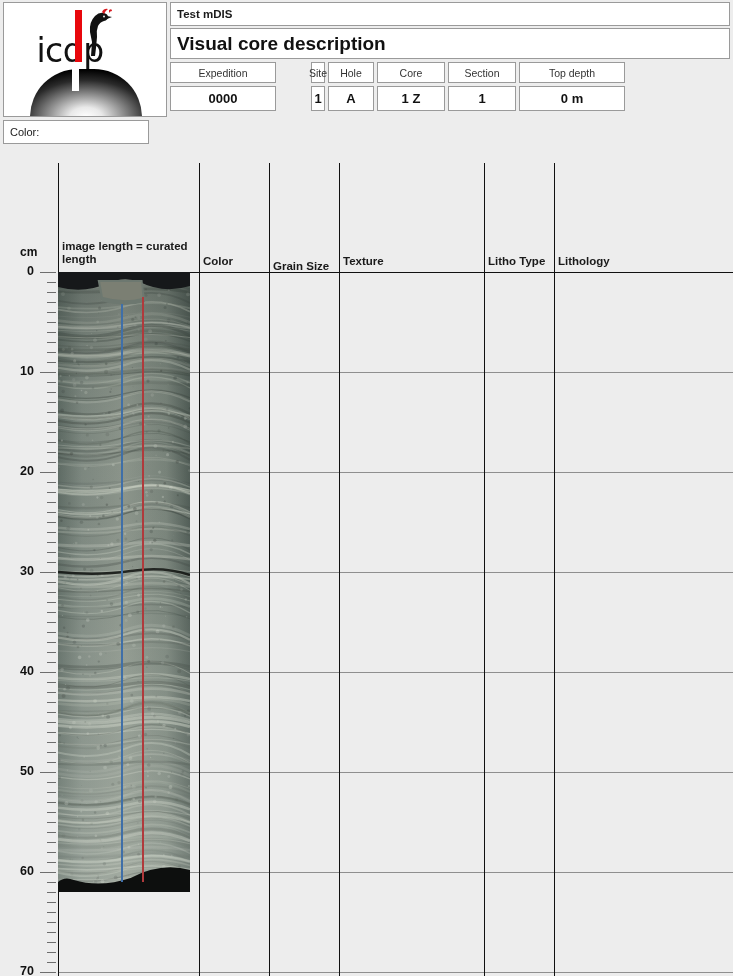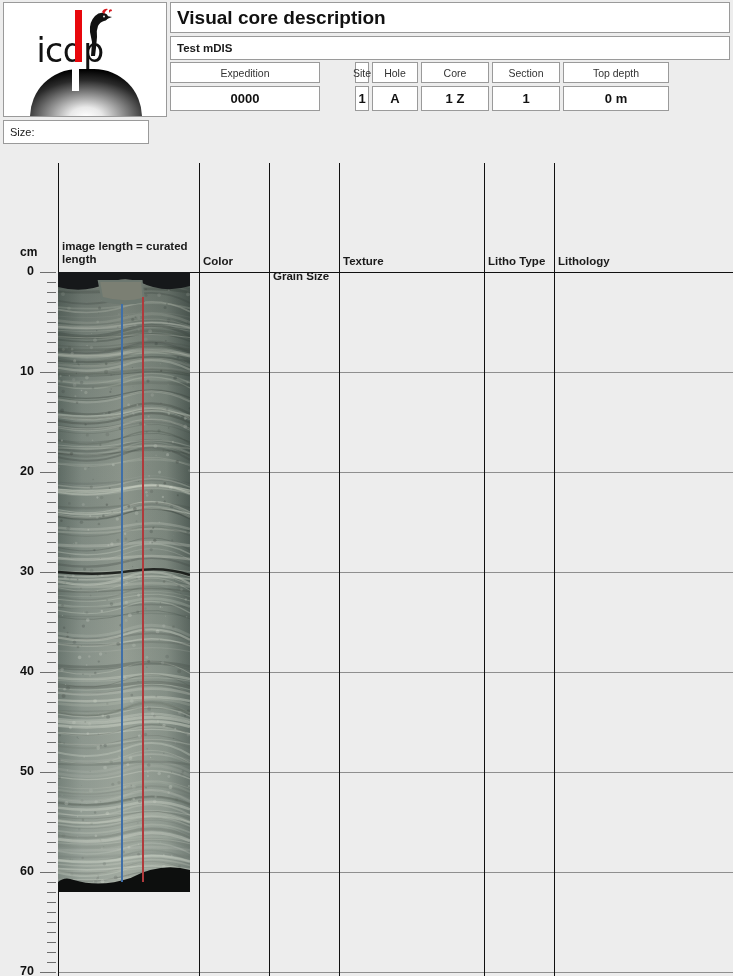--- a/index.html
+++ b/index.html
@@ -38,21 +38,21 @@
     border: 1px solid #9a9a9a; background: #ffffff;
     display: flex; align-items: center;
   }
   .row-title1 { height: 24px; margin-bottom: 2px; padding-left: 6px; font-size: 11.5px; font-weight: bold; color: #1a1a1a; }
   .row-title2 { height: 31px; margin-bottom: 3px; padding-left: 6px; font-size: 19px; font-weight: bold; color: #111; }
 
   .meta-table { display: flex; gap: 3px; }
   .meta-col { display: flex; flex-direction: column; gap: 3px; }
   .meta-label { height: 21px; justify-content: center; font-size: 10.5px; color: #333; font-weight: normal; }
   .meta-value { height: 25px; justify-content: center; font-size: 13px; font-weight: bold; color: #111; }
-  .mc-exp { width: 150px; } .mc-site { width: 46px; padding-left: 32px; } .mc-hole { width: 46px; }
+  .mc-exp { width: 106px; } .mc-site { width: 46px; padding-left: 32px; } .mc-hole { width: 46px; }
   .mc-core { width: 68px; } .mc-sec { width: 68px; justify-content: center; } .mc-top { width: 106px; } .mc-bot { width: 148px; }
 
   
   .cd-row { position: absolute; left: 0; top: 120px; width: 733px; height: 26px; display: flex; }
   .cd-curator { width: 578px; height: 24px; margin-left: 3px; border: 1px solid #9a9a9a;
     background:#fff; display:flex; align-items:center; padding-left:6px; font-size:11px; color:#1a1a1a; }
   .cd-date { width: 146px; height: 24px; margin-left: 3px; border: 1px solid #9a9a9a;
     background:#fff; display:flex; align-items:center; padding-left:6px; font-size:11px; color:#1a1a1a; }
 
   
@@ -91,22 +91,22 @@
         <path d="M24 4 Q26 0 30 1 Q27 3 26 6 Z" fill="#d81b20"></path>
         <path d="M29 8 L34 9 L29 11 Z" fill="#111"></path>
         <circle cx="26" cy="8.5" r="0.9" fill="#fff"></circle>
         <path d="M31 2 Q34 0 34 3 Q32 3 31 5 Z" fill="#d81b20"></path>
       </svg>
       <div class="logo-dome"></div>
       <div class="logo-notch"></div>
     </div>
 
     <div class="hdr-right">
+      <div class="cell row-title1">Test mDIS</div>
       <div class="cell row-title2">Visual core description</div>
-      <div class="cell row-title1">Test mDIS</div>
 
       <div class="meta-table">
         <div class="meta-col mc-exp">
           <div class="cell meta-label">Expedition</div>
           <div class="cell meta-value">0000</div>
         </div>
         <div class="meta-col mc-site">
           <div class="cell meta-label">Site</div>
           <div class="cell meta-value">1</div>
         </div>
@@ -125,21 +125,21 @@
         <div class="meta-col mc-top">
           <div class="cell meta-label">Top depth</div>
           <div class="cell meta-value">0 m</div>
         </div>
       </div>
     </div>
   </div>
 
   <div class="cd-row">
     <div class="cd-date">
-      <span>Size:</span>
+      <span>Color:</span>
     </div>
   </div>
 
   <div class="grid-area">
 
     <div class="ruler-unit">cm</div>
 
     <div id="ruler">
         <div class="tick-major" style="top: 122px; left: 40px;"></div>
         <div class="tick-label" style="top: 114px; left: 8px;">0</div>
@@ -235,21 +235,21 @@
 
     <div class="vline" style="left:58px"></div>
     <div class="vline" style="left:199px"></div>
     <div class="vline" style="left:269px"></div>
     <div class="vline" style="left:339px"></div>
     <div class="vline" style="left:484px"></div>
     <div class="vline" style="left:554px"></div>
 
     <div class="colhdr" style="left:62px; top:90px; width:134px;">image length = curated length</div>
     <div class="colhdr" style="left:203px; top:105px;">Color</div>
-    <div class="colhdr" style="left:273px; top:120px;text-align:right;">Grain Size</div>
+    <div class="colhdr" style="left:273px; top:110px;text-align:right;">Grain Size</div>
     <div class="colhdr" style="left:343px; top:105px;">Texture</div>
     <div class="colhdr" style="left:488px; top:105px;">Litho Type</div>
     <div class="colhdr" style="left:558px; top:105px;">Lithology</div>
 
     <div class="core-photo" id="corePhoto" style="top: 122px; height: 620px;">
       <svg id="coreSvg" width="132" height="620" viewBox="0 0 132 620" preserveAspectRatio="none">
           <defs>
             <linearGradient id="base" x1="0" y1="0" x2="1" y2="0">
               <stop offset="0%" stop-color="#5d6a63"></stop>
               <stop offset="18%" stop-color="#7d8880"></stop>

